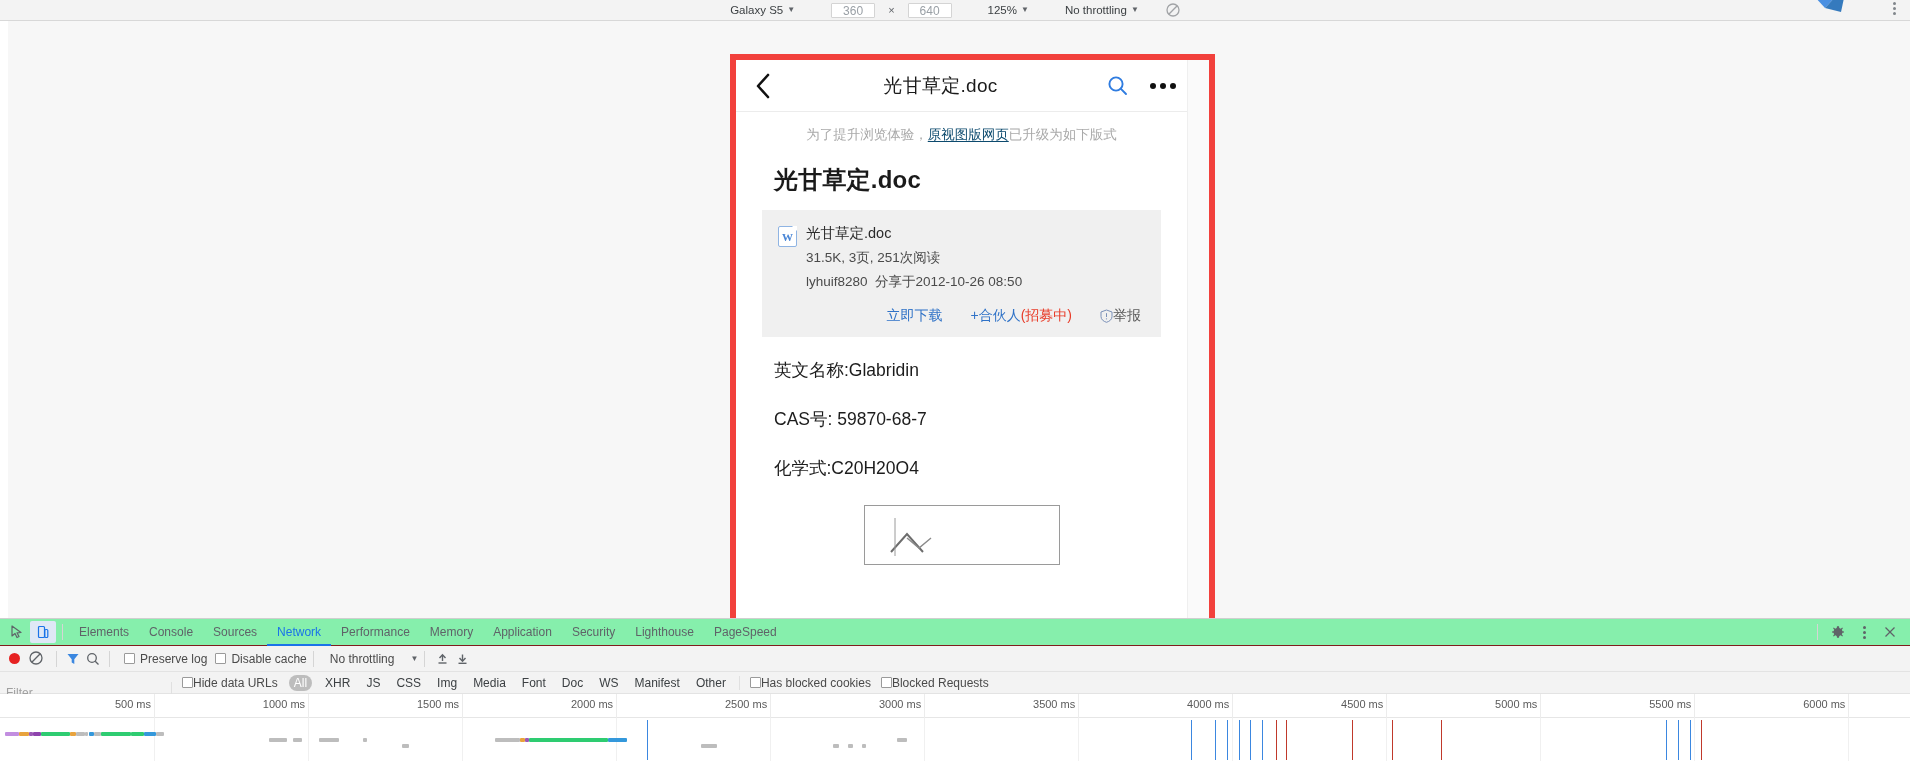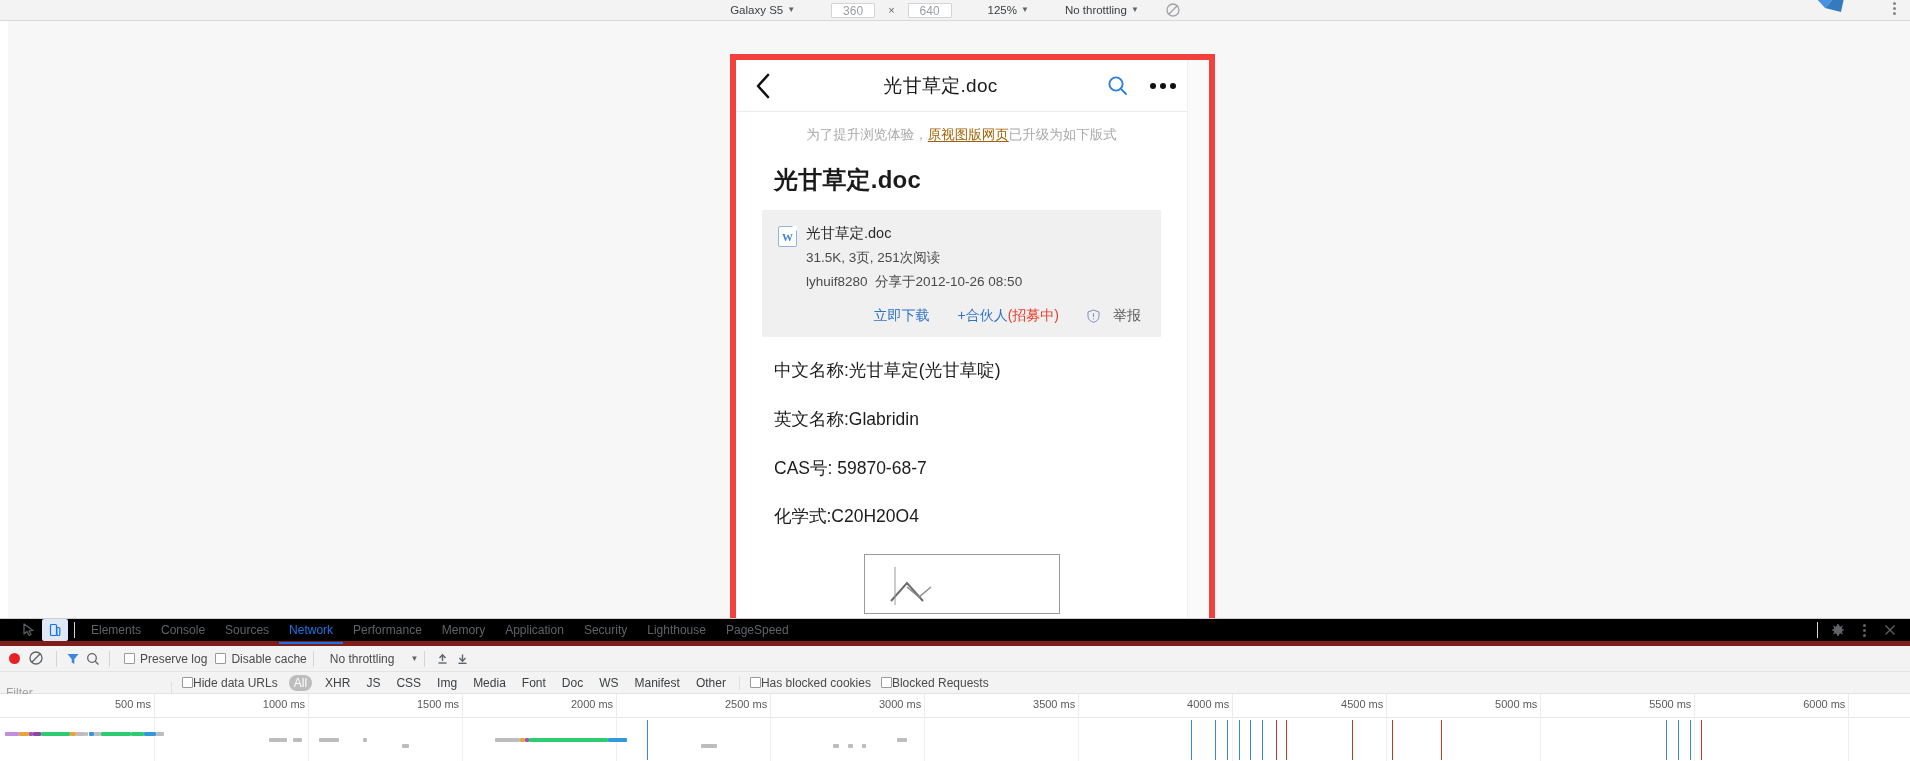--- a/index.html
+++ b/index.html
@@ -83,21 +83,21 @@
   .m-more { width: 48px; display:flex; align-items:center; justify-content:center; gap:4px; cursor:pointer; }
   .m-more i { width: 6px; height: 6px; background: #111; border-radius: 50%; display:block; }
 
   
   .m-notice {
     width: 451px; text-align: center;
     font-size: 13.5px; color: #a9a9a9;
     padding: 14px 0 10px;
     background: #fff;
   }
-  .m-notice u { text-underline-offset: 2px; color: #a16207; }
+  .m-notice u { text-underline-offset: 2px; color: #0c4a6e; }
 
   
   .m-heading {
     width: 451px; padding: 10px 38px 14px;
     font-size: 24px; font-weight: bold; color: #1a1a1a;
     letter-spacing: .2px;
   }
 
   
   .file-card {
@@ -126,21 +126,21 @@
   .fc-meta { font-size: 13.5px; color: #4a4a4a; }
   .fc-owner { font-size: 13.5px; color: #4a4a4a; }
   .fc-actions {
     display: flex; align-items: center; justify-content: flex-end;
     gap: 28px; padding-top: 16px; padding-right: 4px;
   }
   .act { font-size: 14px; cursor: pointer; white-space: nowrap; }
   .act-dl { color: #2f72c7; }
   .act-partner { color: #2f72c7; }
   .act-partner .red { color: #e83b28; }
-  .act-report { color: #5a5a5a; display: flex; align-items: center; gap: 13px; }
+  .act-report { color: #5a5a5a; display: flex; align-items: center; gap: 0; }
   .shield { width: 13px; height: 14px; display:block; }
 
   
   .doc-body { padding: 22px 38px 0; width: 451px; }
   .doc-p {
     font-size: 17.5px; color: #1c1c1c;
     margin: 0 0 26px; line-height: 1.3;
   }
   .struct-box {
     margin: 4px auto 0; width: 196px; height: 60px;
@@ -152,22 +152,22 @@
   
   .devtools {
     position: absolute; top: 618px; left: 0;
     width: 1910px; height: 143px;
     background: #f3f3f3;
     border-top: 1px solid #cfcfcf;
     font-size: 12px; color: #5a5a5a;
   }
   .dt-tabs {
     height: 27px; display: flex; align-items: center;
-    border-bottom: 5px solid #7f1d1d; background: #000000;
-    padding-left: 16px;
+    border-bottom: 1px solid #7f1d1d; background: #86efac;
+    padding-left: 4px;
   }
   .dt-ic { width: 26px; height: 22px; display:flex; align-items:center; justify-content:center; cursor:pointer; }
   .dt-ic.sel { background: #dfe8f6; border-radius: 2px; }
   .vdiv { width: 1px; height: 16px; background: #d5d5d5; margin: 0 6px; }
   .dt-tab {
     padding: 0 10px; height: 27px; line-height: 27px;
     color: #5f6368; cursor: pointer; font-size: 12px;
     border-bottom: 2px solid transparent;
   }
   .dt-tab.active { color: #1a73e8; border-bottom-color: #1a73e8; }
@@ -320,21 +320,20 @@
                 <path d="M6.5 1 L12 3 V7.5 C12 10.5 9.5 12.4 6.5 13.3 C3.5 12.4 1 10.5 1 7.5 V3 Z" fill="none" stroke="#7a90b8" stroke-width="1"></path>
                 <line x1="6.5" y1="4.2" x2="6.5" y2="8" stroke="#7a90b8" stroke-width="1"></line>
                 <circle cx="6.5" cy="9.8" r="0.65" fill="#7a90b8"></circle>
               </svg>
               <span>举报</span>
             </span>
           </div>
         </div>
 
         <div class="doc-body">
-          <p class="doc-p">中文名称:光甘草定(光甘草啶)</p>
           <p class="doc-p">英文名称:Glabridin</p>
           <p class="doc-p">CAS号: 59870-68-7</p>
           <p class="doc-p">化学式:C20H20O4</p>
           <div class="struct-box">
             <svg width="180" height="50" viewBox="0 0 180 50">
               <polyline points="18,40 34,22 50,40" fill="none" stroke="#6d6d6d" stroke-width="2"></polyline>
               <line x1="22" y1="6" x2="22" y2="44" stroke="#9a9a9a" stroke-width="1"></line>
               <polyline points="34,26 46,36 58,26" fill="none" stroke="#8a8a8a" stroke-width="1.4"></polyline>
             </svg>
           </div>

